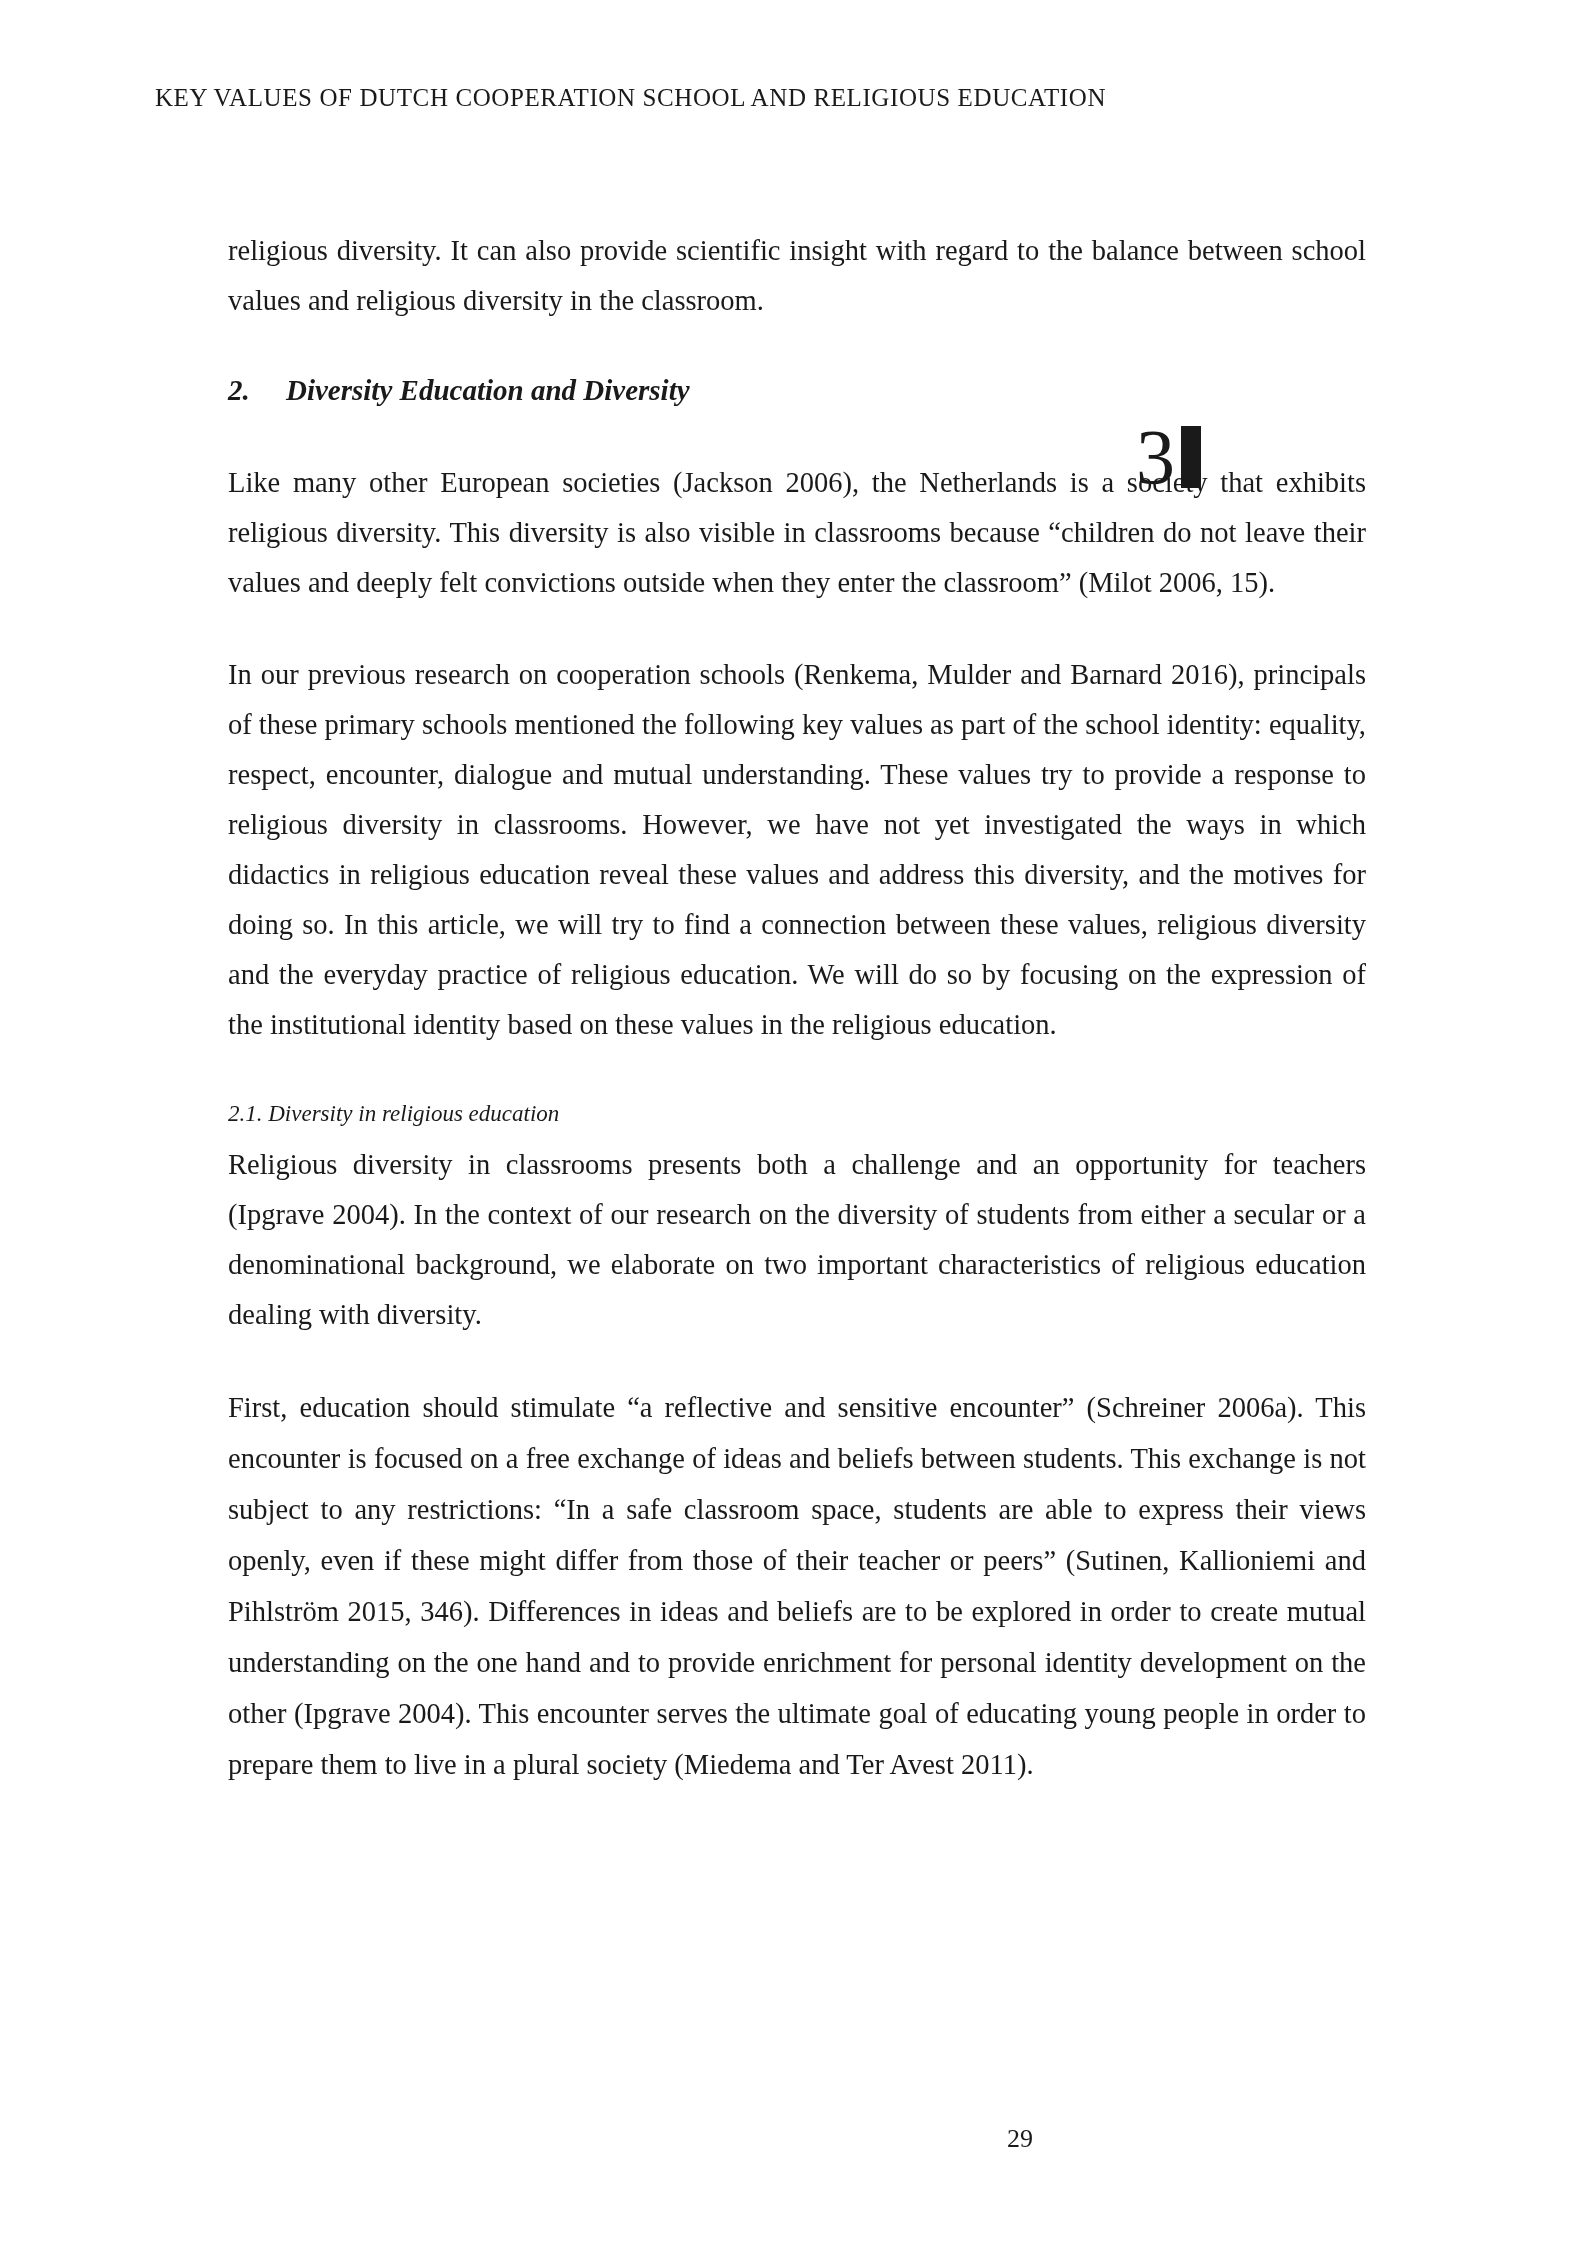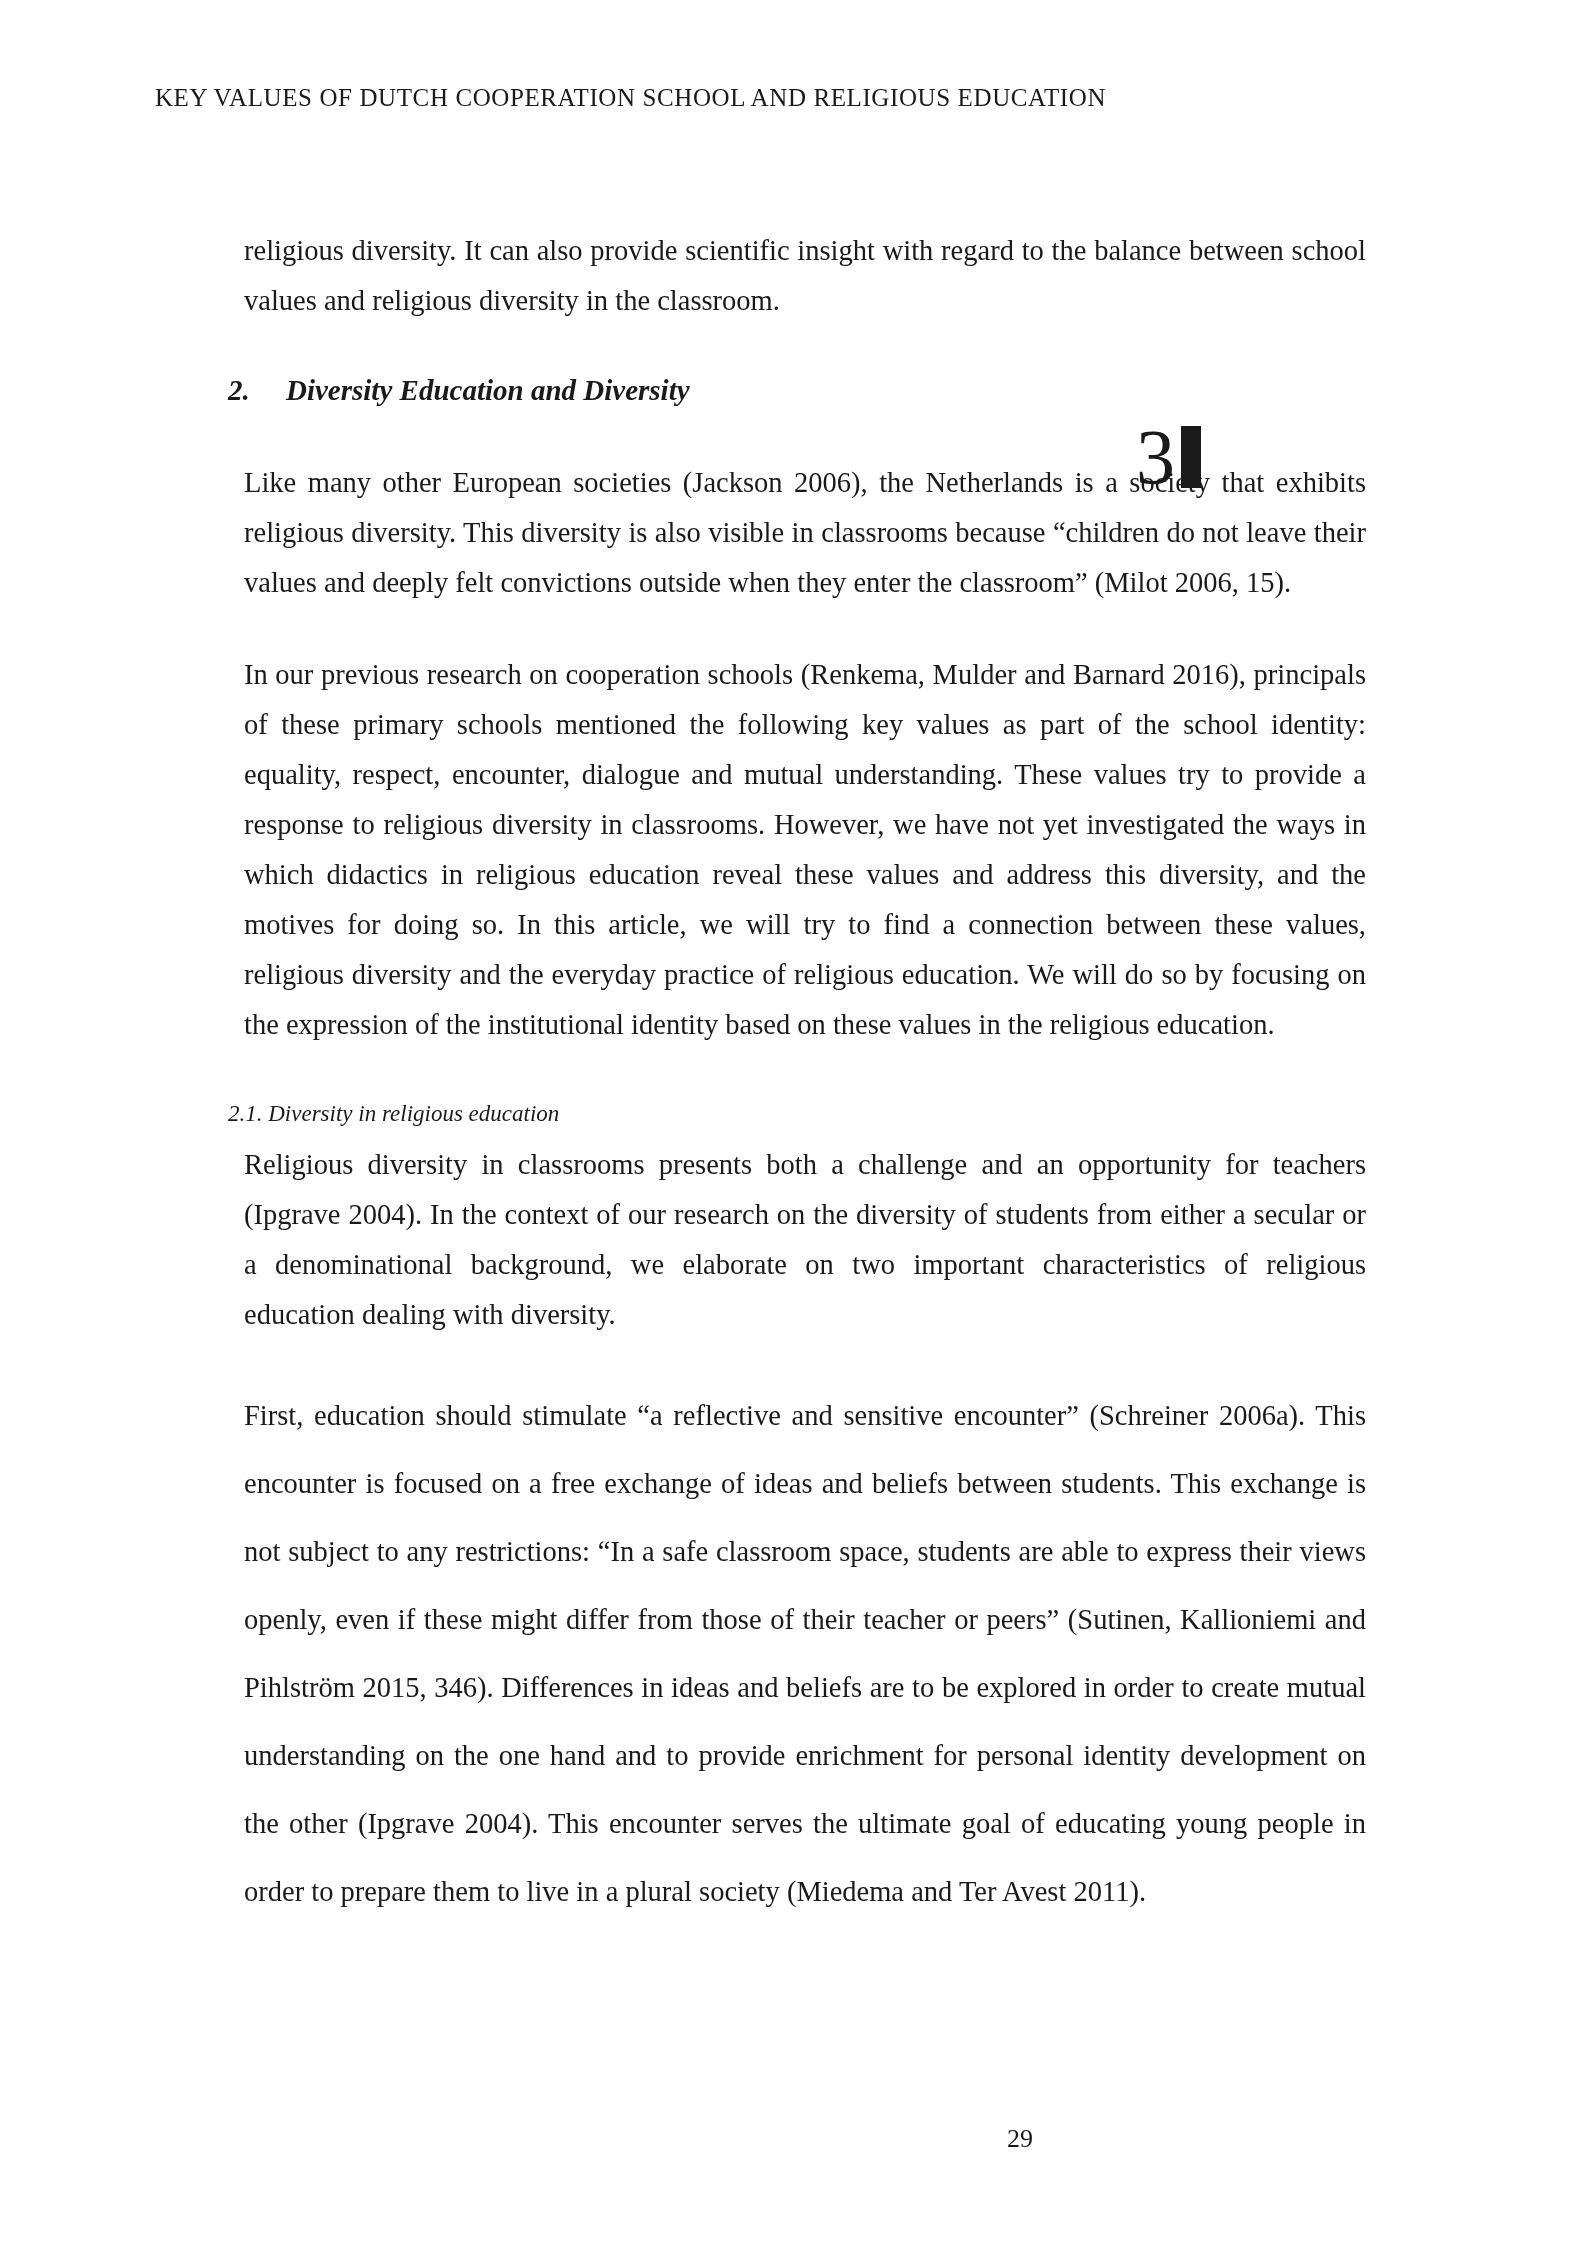--- a/index.html
+++ b/index.html
@@ -56,25 +56,25 @@
   .content {
     position: absolute;
     top: 226px;
     left: 228px;
     width: 1138px;
   }
   p.body {
     font-size: 28.5px;
     line-height: 50px;
     text-align: justify;
-    margin: 0 0 42px 16px;
+    margin: 0 0 42px 0;
     hyphens: none;
   }
   p.body.compact {
-    line-height: 68px;
+    line-height: 51px;
   }
   h2.section {
     font-size: 29px;
     font-style: italic;
     font-weight: bold;
     margin: 0 0 46px 0;
     line-height: 44px;
   }
   h2.section .num {
     display: inline-block;

